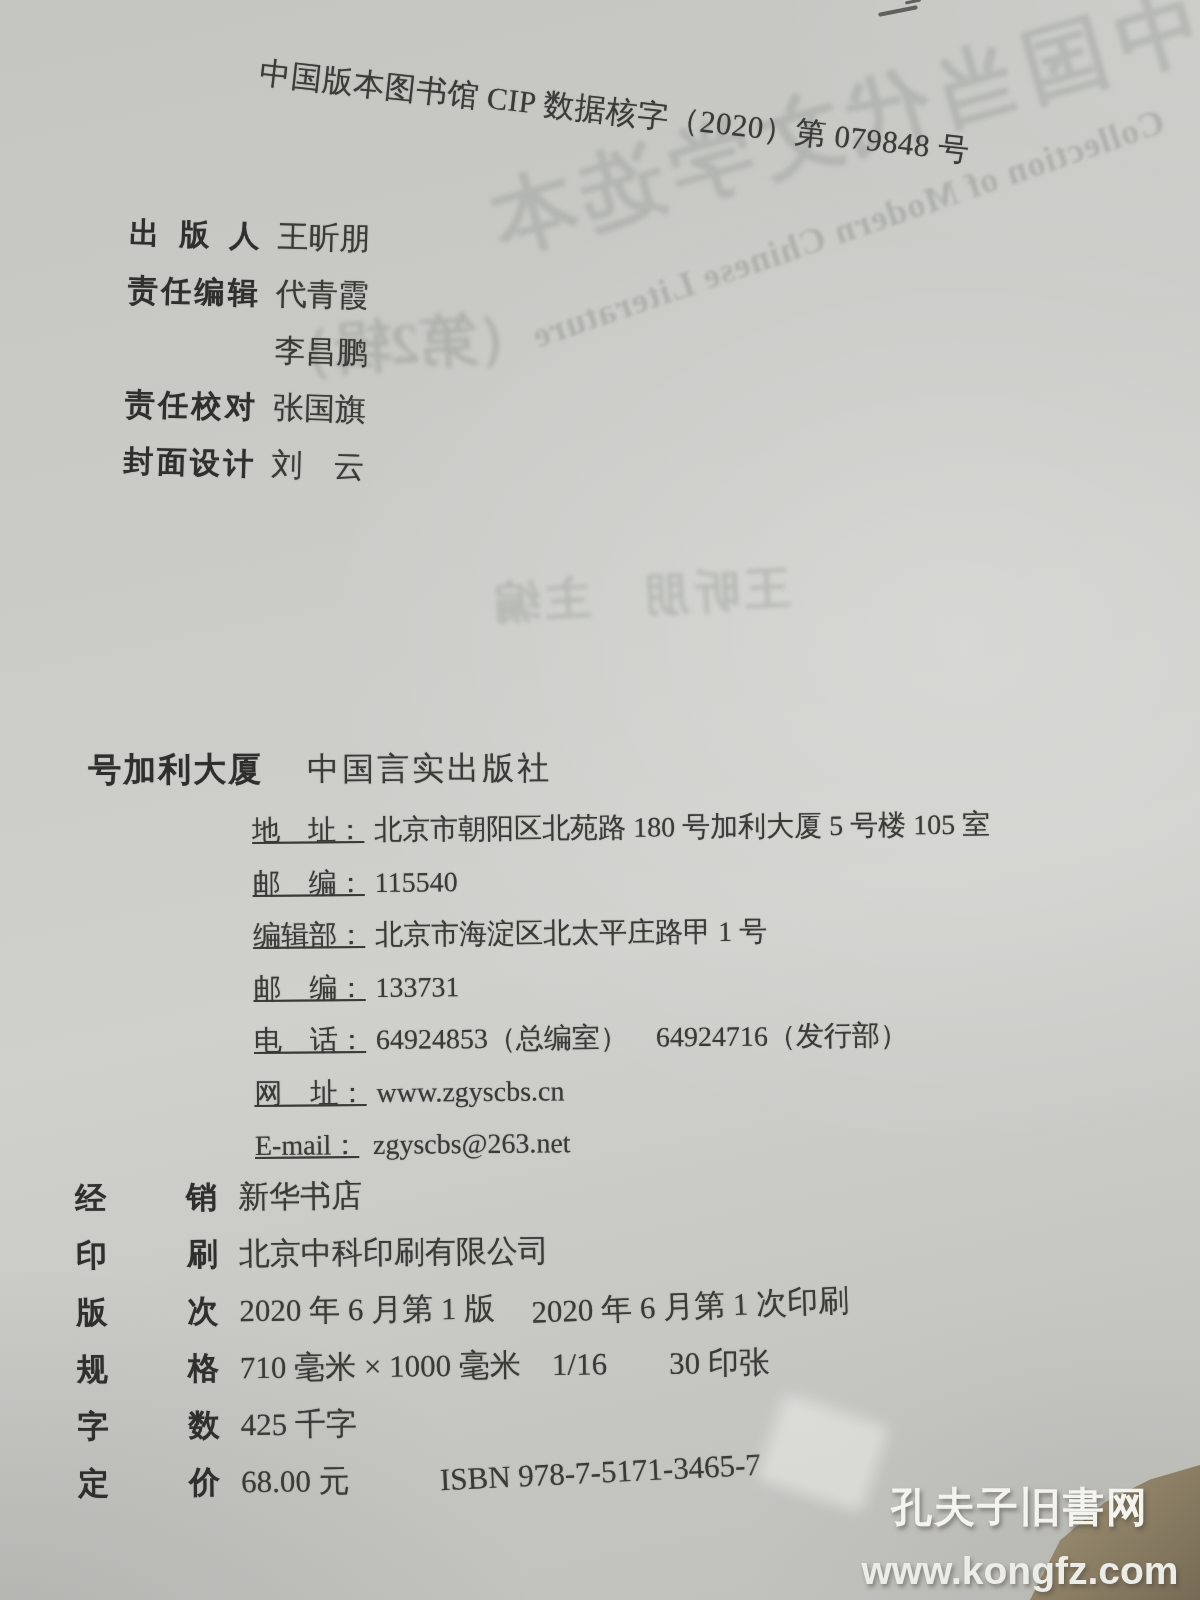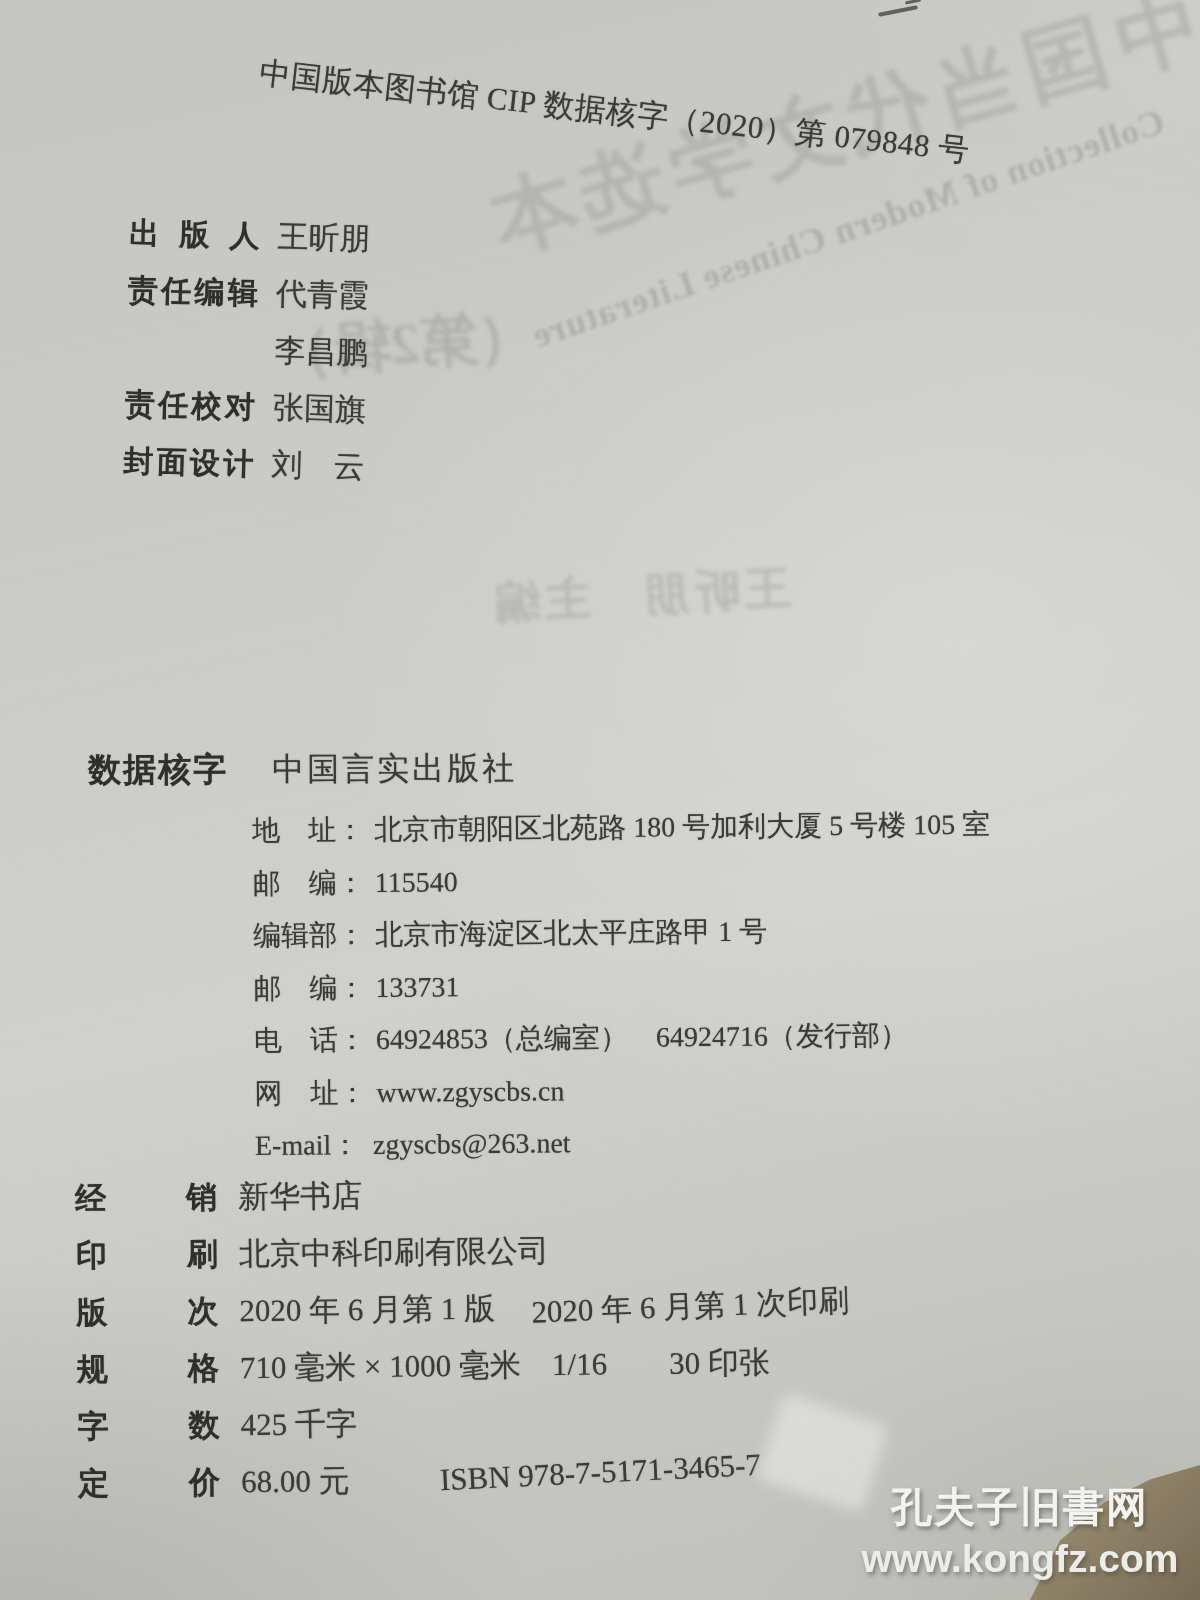--- a/index.html
+++ b/index.html
@@ -43,40 +43,40 @@
     transform:rotate(-3deg) scaleX(-1);transform-origin:center;width:340px;text-align:center;}
 
   
   #publisher{left:88px;top:748px;transform:rotate(-0.3deg);transform-origin:left top;}
   #publisher .lbl{font-size:33px;letter-spacing:2px;}
   #publisher .val{font-size:32px;margin-left:40px;letter-spacing:3px;}
 
   
   #contact{left:252px;top:812px;transform:rotate(-0.5deg);transform-origin:left top;}
   .contact-row{display:flex;align-items:baseline;height:52.5px;font-size:28px;}
-  .contact-label{display:inline-block;min-width:108px;}
+  .contact-label{display:inline-block;min-width:108px;text-decoration:underline;}
   .contact-value{margin-left:10px;}
 
   
   #production{left:75px;top:1178px;transform:rotate(-0.6deg);transform-origin:left top;}
   .prod-row{display:flex;align-items:baseline;height:57px;}
   .prod-label{display:inline-block;width:142px;font-size:31px;text-align:justify;text-align-last:justify;}
   .prod-value{margin-left:21px;font-size:31px;}
   .prod-value2{margin-left:36px;font-size:31px;display:inline-block;transform:rotate(-1.6deg);}
   #row-price .prod-value2{margin-left:90px;transform:rotate(-2.2deg) translateY(-6px);}
 
   
   #patch{position:absolute;left:768px;top:1408px;width:110px;height:90px;
     background:rgba(236,237,233,0.55);transform:rotate(18deg);filter:blur(7px);border-radius:8px;}
 
   
   #wm{position:absolute;left:860px;top:1480px;width:320px;text-align:center;}
   #wm-cn{font-size:41px;font-weight:bold;letter-spacing:2px;color:#f3f3f0;
     text-shadow:2px 3px 4px rgba(70,65,55,0.55);font-family:Liberation Sans, sans-serif;}
-  #wm-url{font-size:39px;font-weight:bold;color:#ecece9;margin-top:2px;
+  #wm-url{font-size:39px;font-weight:bold;color:#ecece9;margin-top:14px;
     text-shadow:2px 3px 4px rgba(70,65,55,0.5);font-family:"Liberation Sans", sans-serif;letter-spacing:0px;}
 
   
   #corner{position:absolute;left:1000px;top:1420px;width:200px;height:180px;
     background:linear-gradient(135deg,#a89b80 0%,#94876c 45%,#776b55 100%);
     clip-path:polygon(15% 100%, 30% 67%, 52% 46%, 75% 33%, 100% 25%, 100% 100%);}
 </style>
 </head>
 <body>
 
@@ -109,21 +109,21 @@
       <span class="staff-label lbl">责任校对</span>
       <span class="staff-name ink">张国旗</span>
     </div>
     <div class="staff-row">
       <span class="staff-label lbl">封面设计</span>
       <span class="staff-name ink">刘　云</span>
     </div>
   </div>
 
   <div class="abs" id="publisher">
-    <span class="lbl">数据核字</span>
+    <span class="lbl">号加利大厦</span>
     <span class="val ink">中国言实出版社</span>
   </div>
 
   <div class="abs" id="contact">
     <div class="contact-row">
       <span class="contact-label ink">地　址：</span>
       <span class="contact-value ink">北京市朝阳区北苑路 180 号加利大厦 5 号楼 105 室</span>
     </div>
     <div class="contact-row">
       <span class="contact-label ink">邮　编：</span>

